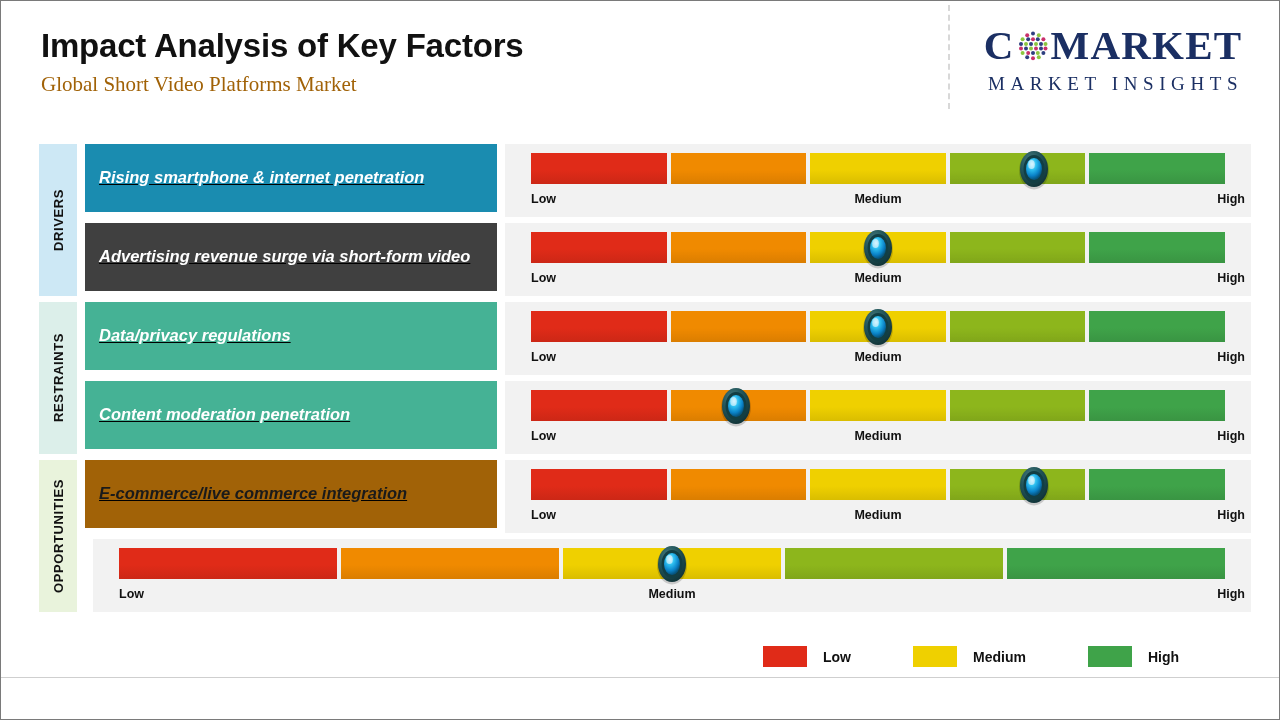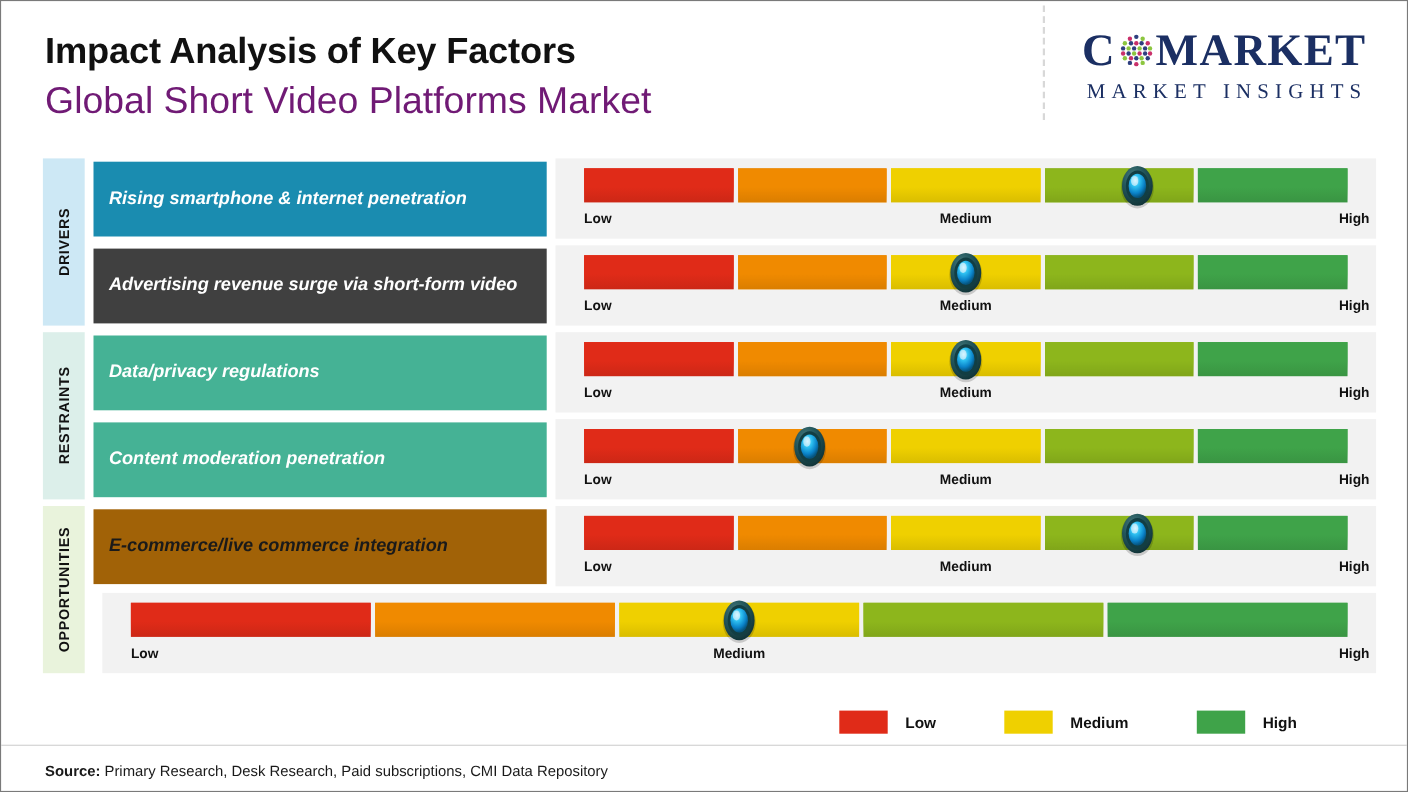--- a/index.html
+++ b/index.html
@@ -17,23 +17,23 @@
   }
 
   
   .header { position: absolute; left: 40px; top: 26px; }
   .title-main {
     font-size: 33px; font-weight: bold; color: #111111;
     letter-spacing: -0.2px; line-height: 1.18;
     font-family: "Liberation Sans", sans-serif;
   }
   .title-sub {
-    font-size: 34px; font-weight: normal; color: #701a75;
+    font-size: 21px; font-weight: normal; color: #a16207;
     line-height: 1.2; margin-top: 6px;
-    font-family: Liberation Sans, sans-serif;
+    font-family: Liberation Serif, serif;
   }
 
   .divider-dashed {
     position: absolute; left: 947px; top: 4px;
     width: 0; height: 104px;
     border-left: 2px dashed #d8d8d8;
   }
 
   
   .logo { position: absolute; left: 962px; top: 24px; width: 300px; }
@@ -62,21 +62,21 @@
     width: 38px; flex: 0 0 38px;
     display: flex; align-items: center; justify-content: center;
     margin-right: 8px;
   }
   .cat-strip span {
     writing-mode: vertical-rl; transform: rotate(180deg);
     font-size: 13px; font-weight: bold; color: #111111;
     letter-spacing: 0.6px; white-space: nowrap;
   }
   .rows { flex: 1; display: flex; flex-direction: column; }
-  .row { display: flex; align-items: center; }
+  .row { display: flex; align-items: flex-start; text-decoration: underline; }
   .row + .row { margin-top: 6px; }
 
   .factor {
     width: 412px; flex: 0 0 412px;
     display: flex; align-items: center;
     padding: 8px 14px;
     font-size: 16.5px; font-weight: bold; font-style: italic;
     line-height: 1.32;
   }
 
@@ -434,17 +434,14 @@
         <div class="legend-swatch" style="background: rgb(239, 208, 0);"></div>
         <div class="legend-label">Medium</div>
       </div>
       <div class="legend-item">
         <div class="legend-swatch" style="background: rgb(63, 163, 73);"></div>
         <div class="legend-label">High</div>
       </div>
     </div>
 
   <div class="footer-rule"></div>
-  <div class="source">
-    <b>Source:</b><span> Primary Research, Desk Research, Paid subscriptions, CMI Data Repository</span>
-  </div>
 
 </div>
 
 </body></html>

